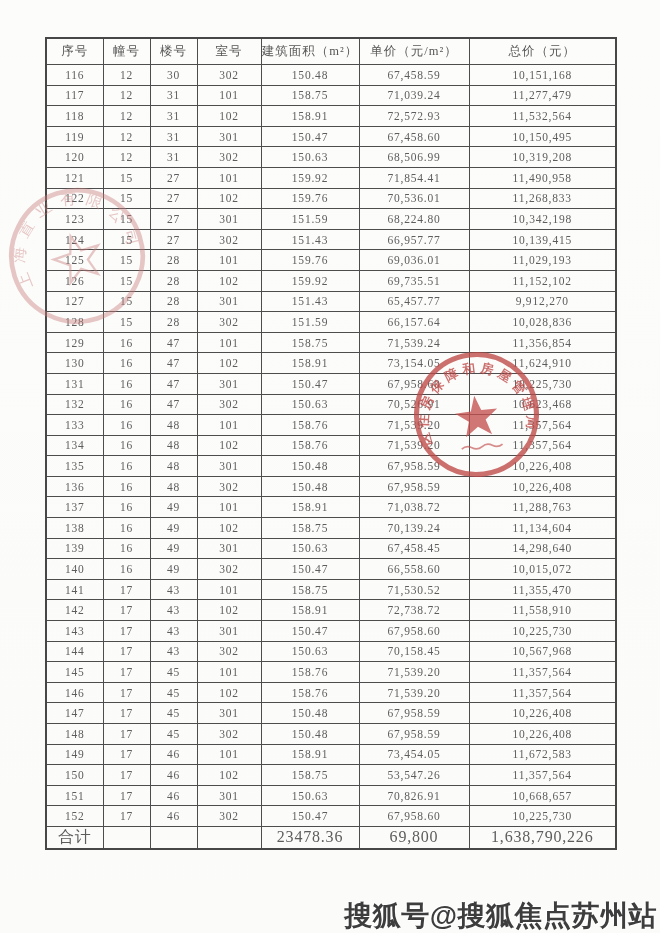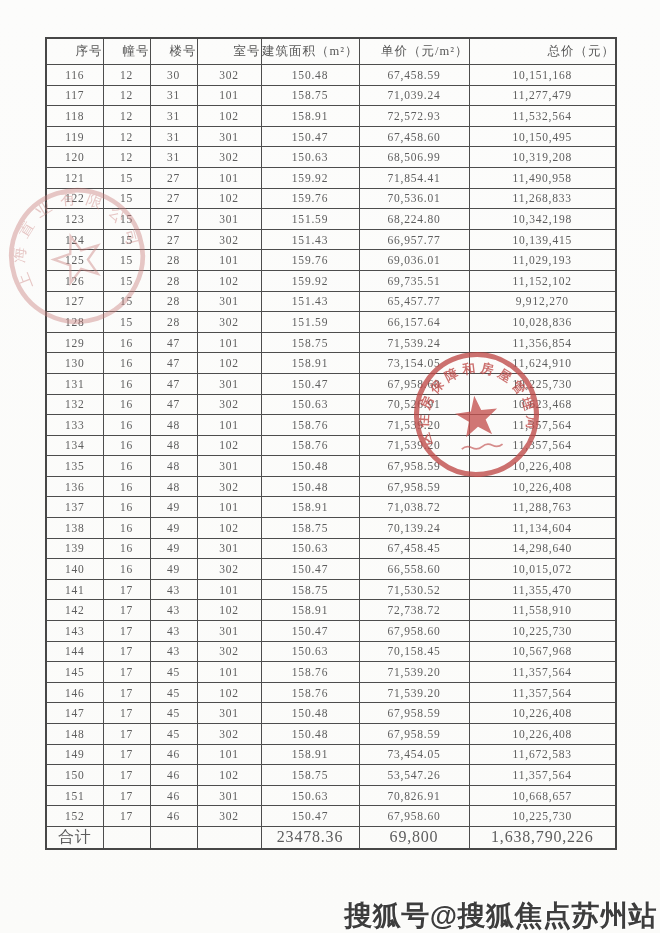--- a/index.html
+++ b/index.html
@@ -19,21 +19,21 @@
     border:2px solid #474747;
   }
   .price-table th, .price-table td {
     border:1px solid #4d4d4d;
     text-align:center; vertical-align:middle;
     color:#5d5d5d;
     font-size:11.5px; font-weight:normal;
     letter-spacing:0.8px;
     padding:0; overflow:hidden; white-space:nowrap;
   }
-  .price-table thead th { height:25px; font-size:12.5px; color:#565656; letter-spacing:1px;text-align:right; }
+  .price-table thead th { height:25px; font-size:12.5px; color:#565656; letter-spacing:1px; }
   .price-table tbody tr { height:20.6px;margin-top:48px; }
   .price-table tbody tr:last-child td { font-size:16px; }
 
   .stamp { position:absolute; pointer-events:none; }
   .stamp-left  { left:2px;  top:181px; width:150px; height:150px; opacity:0.42; transform:rotate(-18deg); }
   .stamp-right { left:408px; top:346px; width:137px; height:137px; opacity:0.78; transform:rotate(-7deg); }
   .stamp .ring { fill:none; }
   .stamp-left  .ring { stroke:#c97e7c; stroke-width:5; }
   .stamp-right .ring { stroke:#bf4a48; stroke-width:6; }
   .stamp-left  .arc-text { fill:#c97e7c; font-size:17px; letter-spacing:9px; font-family:"Liberation Serif",serif; }

